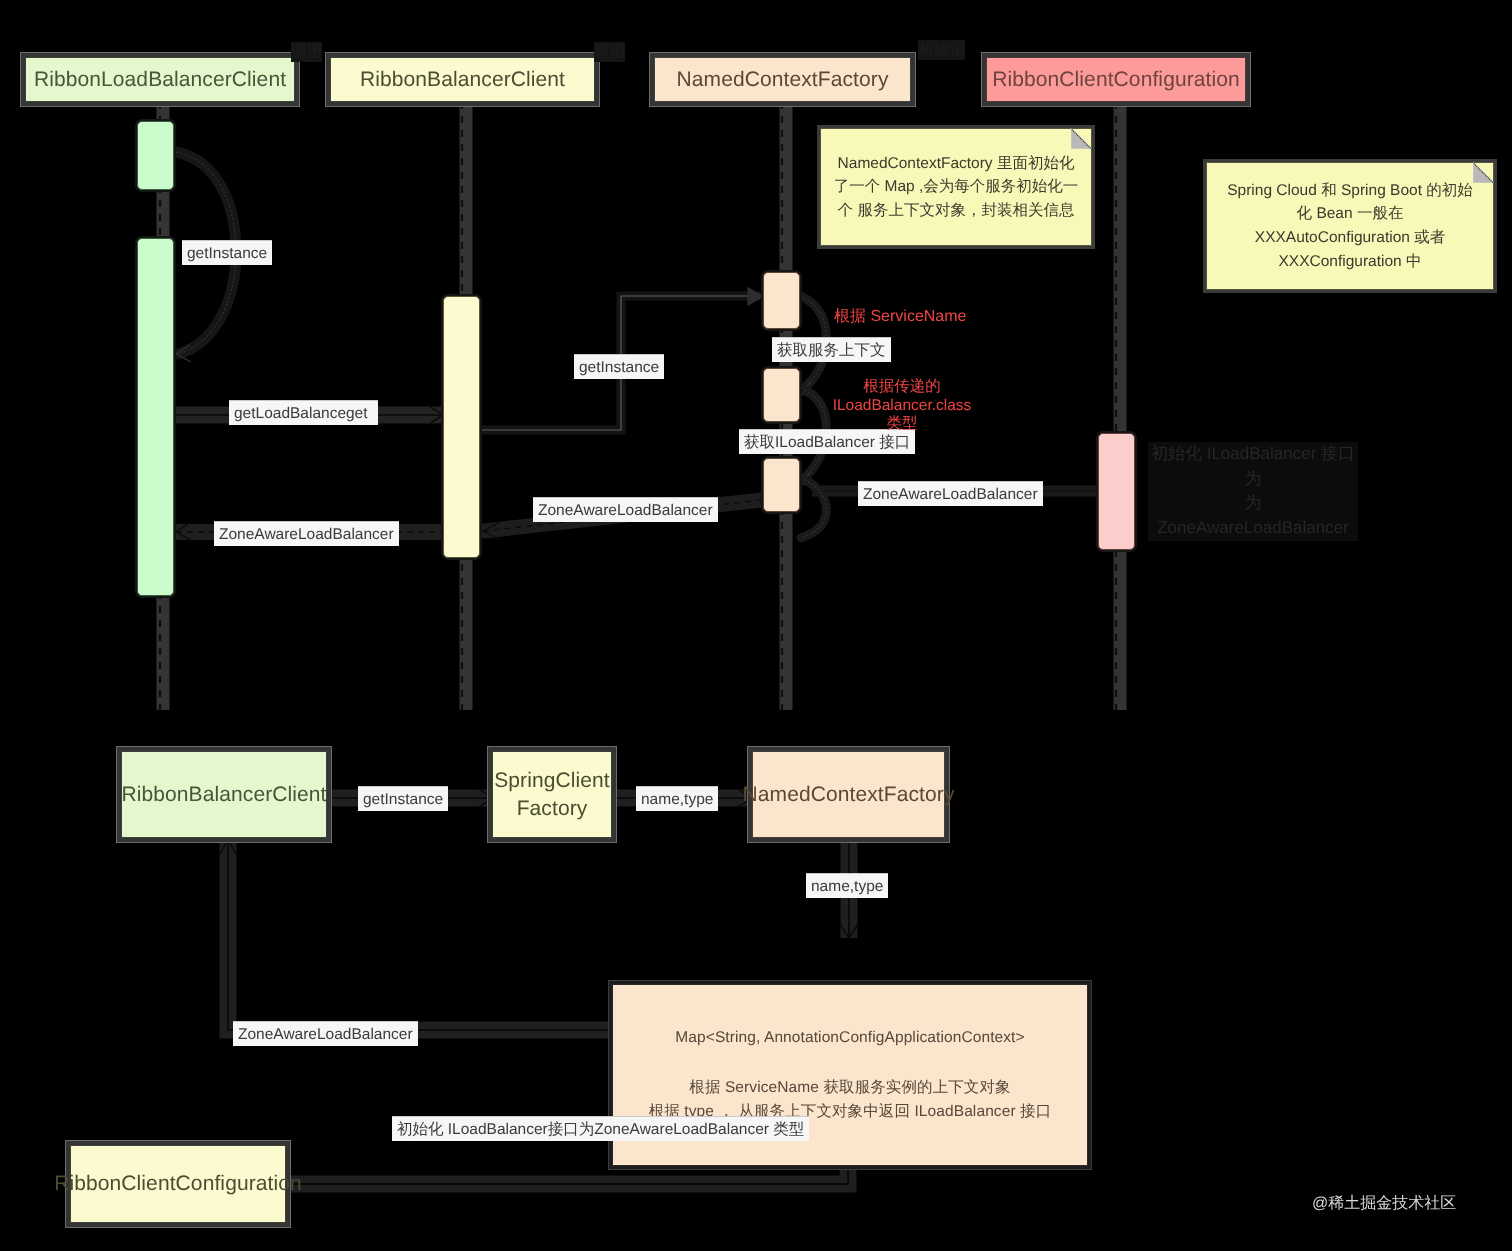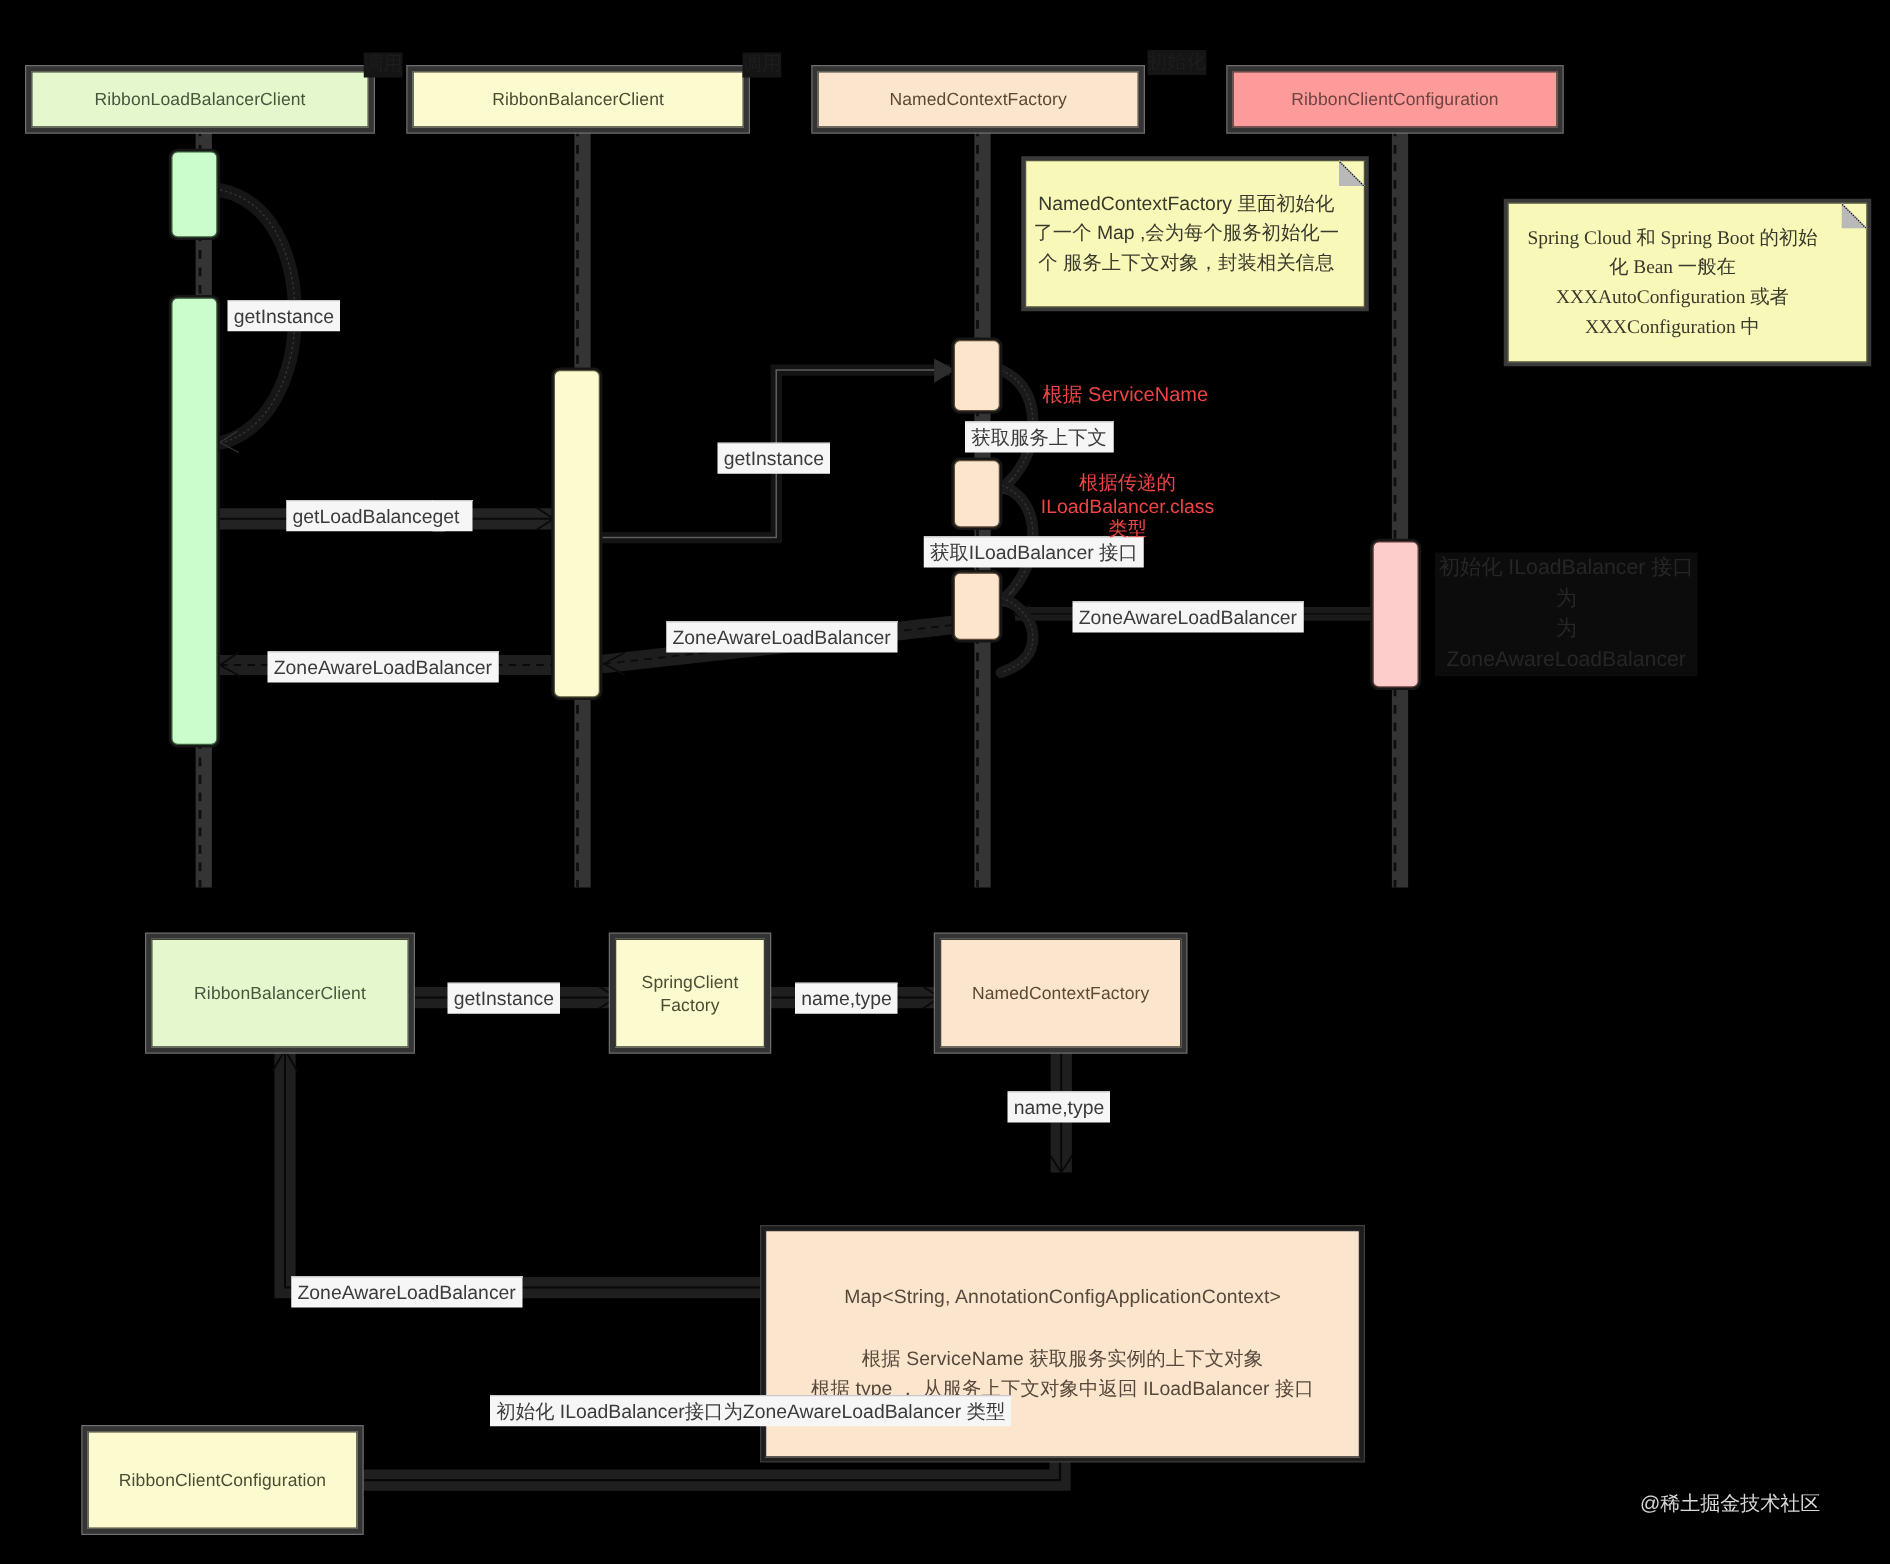--- a/index.html
+++ b/index.html
@@ -3,39 +3,39 @@
 <meta charset="utf-8">
 <style>
   html,body{margin:0;padding:0;background:#000;}
   body{width:1512px;height:1251px;overflow:hidden;
        font-family:"Liberation Sans","DejaVu Sans",sans-serif;
        -webkit-font-smoothing:antialiased;
        text-rendering:geometricPrecision;}
   #stage{position:relative;width:1512px;height:1251px;background:#000;}
   .node{position:absolute;box-sizing:border-box;
         display:flex;align-items:center;justify-content:center;text-align:center;
-        font-size:14px;line-height:1.3;letter-spacing:.1px;
+        font-size:21px;line-height:1.3;letter-spacing:.1px;
         box-shadow:0 0 0 4px #343434, 0 0 0 5px #6d6d6d;}
   svg.layer{position:absolute;left:0;top:0;width:1512px;height:1251px;overflow:visible;
             pointer-events:none;}
   .note{position:absolute;box-sizing:border-box;font-size:15.5px;line-height:1.55;
         color:#33332c;text-align:center;}
   .redlbl{position:absolute;color:#ef4444;font-size:15px;line-height:1.25;
           text-align:center;white-space:pre-line;}
   .darklbl{position:absolute;color:#2a2a2a;font-size:15px;line-height:1.3;
            text-align:center;white-space:pre-line;}
   .wm{position:absolute;color:#d8d8d8;font-size:15px;white-space:nowrap;}
   .actbar{position:absolute;box-sizing:border-box;border:1.6px solid #444;border-radius:5px;
           box-shadow:0 0 0 2px #161616;}
   .msglbl{position:absolute;background:#f6f6f6;color:#3b3b3b;font-size:15.5px;
           white-space:nowrap;padding:5px 5px 2px 5px;line-height:1.15;
           box-sizing:border-box;border:0;
           box-shadow:inset 0 2px 0 -1px #c9c9c9;}
   .note{background:#f8f8b9;border:1.2px solid #55553f;
-        display:flex;align-items:center;justify-content:flex-start;padding:0;
+        display:flex;align-items:center;justify-content:center;padding:0;
         outline:3px solid #3a3a3a;}
   .notetext{display:block;text-align:center;line-height:1.52;color:#3a3a2c;}
   .fold{position:absolute;right:-1.2px;top:-1.2px;width:21px;height:21px;
         background:#b9b9b9;
         clip-path:polygon(0 0,100% 100%,0 100%);
         border:0;}
   .fold::after{content:"";position:absolute;left:-1px;top:-1px;width:30px;height:0;
         border-top:1.2px dotted #0c0c0c;
         transform:rotate(45deg);transform-origin:0 0;}
   .flowwrap{white-space:pre-line;}
@@ -165,21 +165,21 @@
 为 ZoneAwareLoadBalancer</div>
 
   <div>
     <div class="note" style="left:820px;top:128px;width:272px;height:118px;">
       <span class="notetext" style="width:256px;white-space:pre-line;">NamedContextFactory 里面初始化
 了一个 Map ,会为每个服务初始化一
 个 服务上下文对象，封装相关信息</span>
       <span class="fold"></span>
     </div>
     <div class="note" style="left:1206px;top:162px;width:288px;height:128px;">
-      <span class="notetext" style="width:262px;white-space:pre-line;font-family:Liberation Serif, serif;">Spring Cloud 和 Spring Boot 的初始
+      <span class="notetext" style="width:262px;white-space:pre-line;">Spring Cloud 和 Spring Boot 的初始
 化 Bean 一般在
 XXXAutoConfiguration 或者
 XXXConfiguration 中</span>
       <span class="fold"></span>
     </div>
   </div>
 
   <svg class="layer" viewBox="0 0 1512 1251">
     <g fill="none">
 

